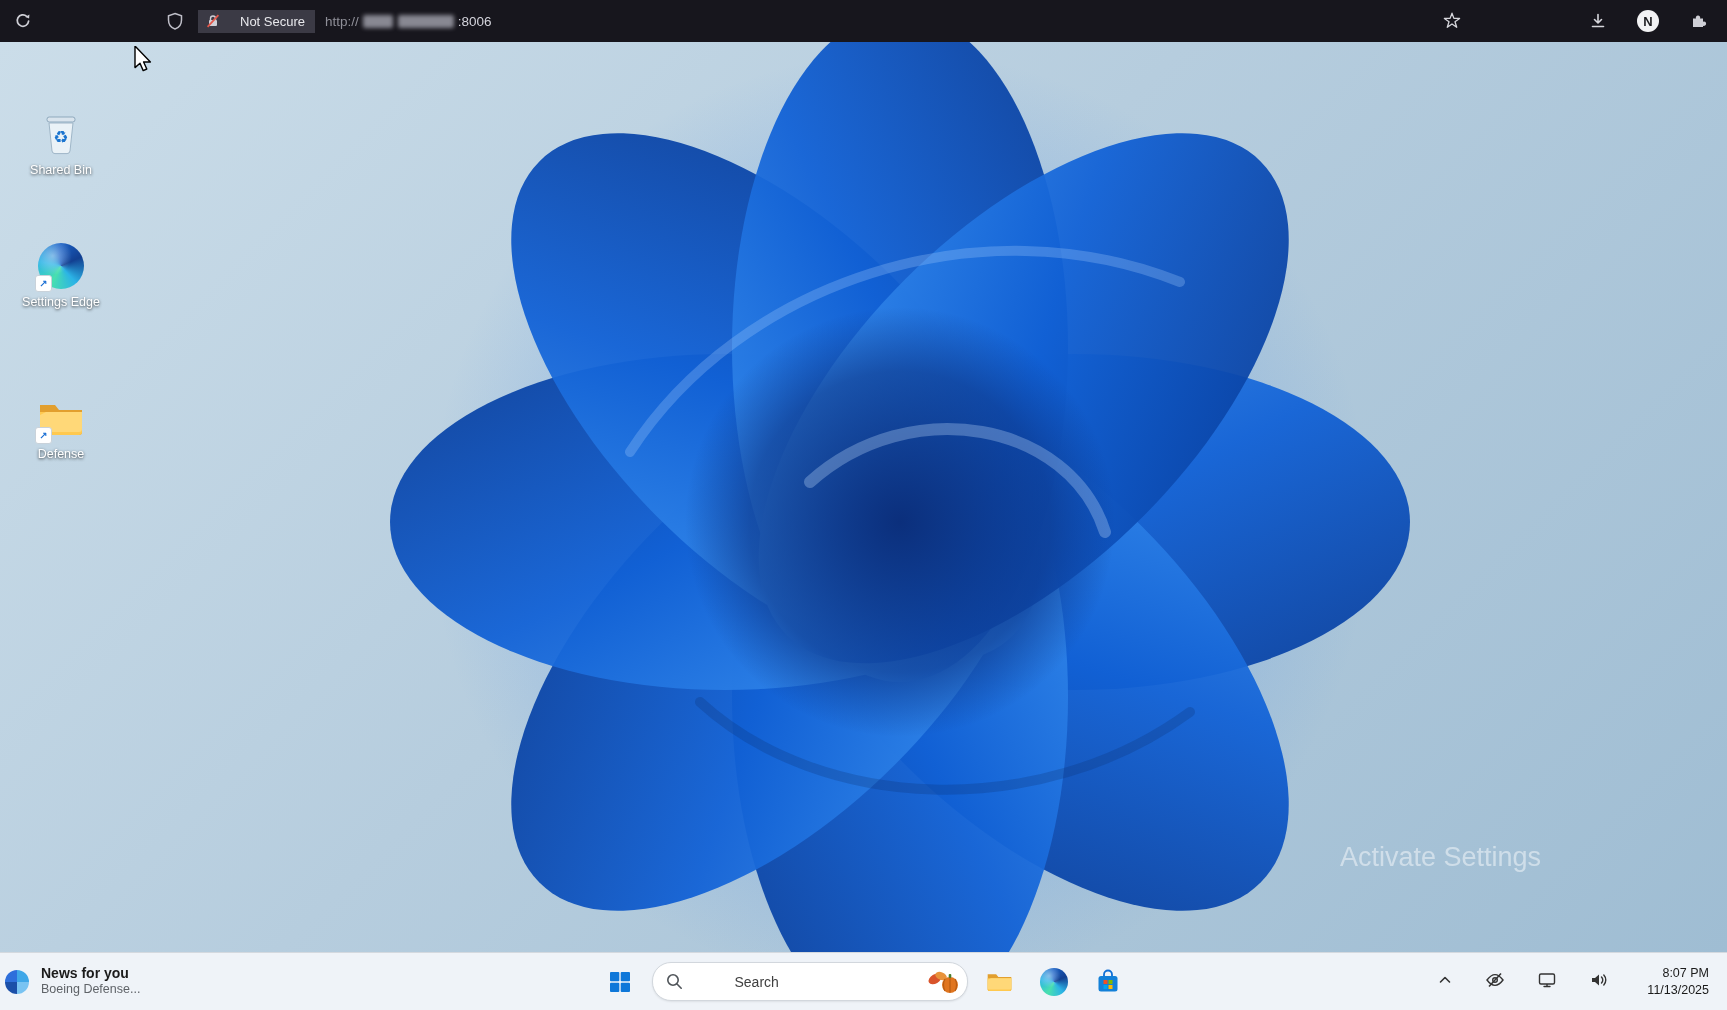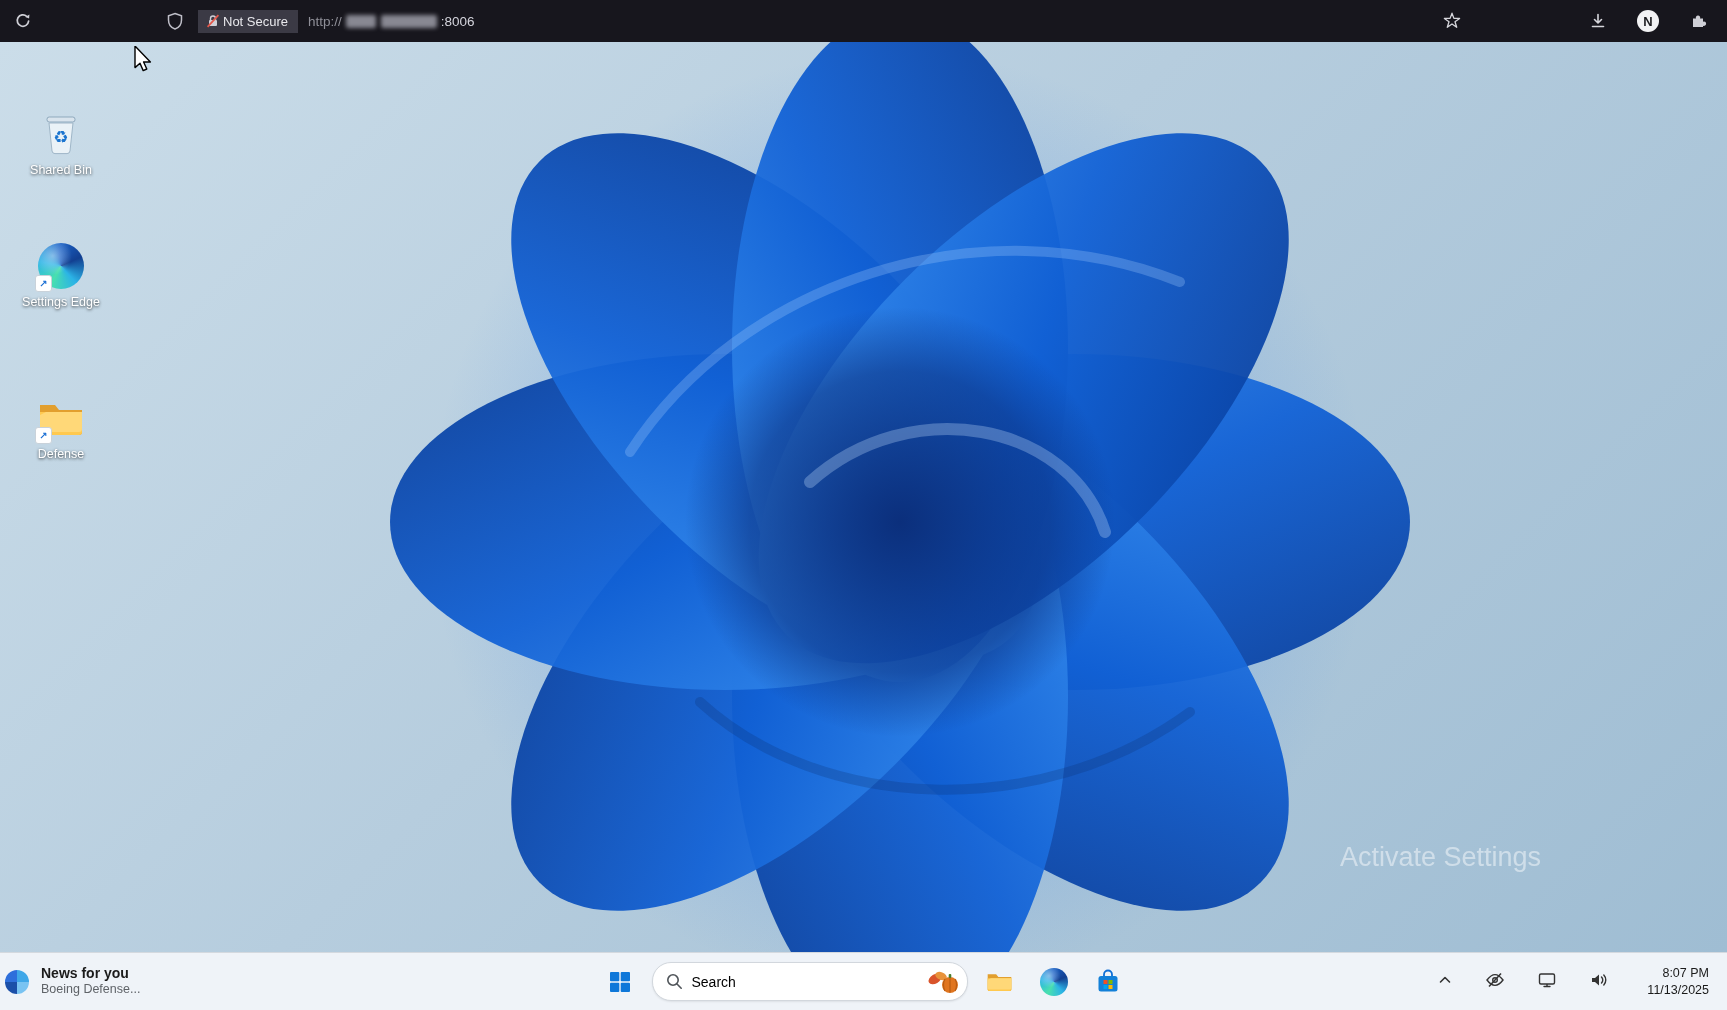--- a/index.html
+++ b/index.html
@@ -5,21 +5,21 @@
   html,body{margin:0;padding:0;background:#000;}
   #screen{position:relative;width:1727px;height:1010px;overflow:hidden;
     font-family:"Liberation Sans","DejaVu Sans",sans-serif;}
 
   
   #browser-bar{position:absolute;top:0;left:0;right:0;height:42px;background:#17161d;
     display:flex;align-items:center;color:#cfcfd6;z-index:30;}
   .bb-icon{display:flex;align-items:center;justify-content:center;width:30px;height:30px;border-radius:4px;}
   #reload-btn{margin-left:8px;}
   #shield{margin-left:122px;}
-  .chip{display:flex;align-items:center;gap:3px;background:#3b3a45;border-radius:0;
+  .chip{display:flex;align-items:center;gap:20px;background:#3b3a45;border-radius:0;
     padding:4px 10px 4px 8px;margin-left:8px;}
   .chip-label{font-size:13px;color:#e8e8ec;white-space:nowrap;}
   .url{display:flex;align-items:center;margin-left:10px;font-size:13.5px;}
   .url-scheme{color:#8f8f98;}
   .redact-wrap{display:flex;align-items:center;gap:5px;margin:0 4px;}
   .redact{height:13px;border-radius:2px;background:#888892;filter:blur(2px);}
   .r1{width:30px;} .r2{width:56px;}
   .url-port{color:#d4d4dc;}
   .bb-right{margin-left:auto;display:flex;align-items:center;gap:20px;padding-right:14px;}
   #star-btn{margin-right:96px;}
@@ -59,21 +59,21 @@
     padding:0 2px;}
   .widget-texts{display:flex;flex-direction:column;line-height:1.25;}
   .widget-title{font-size:14px;font-weight:bold;color:#1b1b1b;}
   .widget-sub{font-size:12.5px;color:#5f6368;}
   #tb-center{position:absolute;left:50%;transform:translateX(-50%);top:0;height:57px;
     display:flex;align-items:center;gap:10px;}
   .tb-btn{display:flex;align-items:center;justify-content:center;width:44px;height:44px;border-radius:6px;}
   #search-pill{display:flex;align-items:center;width:295px;height:37px;background:#fff;
     border:1px solid #d2d7dd;border-radius:19px;box-shadow:0 1px 2px rgba(0,0,0,.08);
     padding:0 6px 0 13px;gap:9px;}
-  .search-text{font-size:14px;color:#000000;flex:1;}
+  .search-text{font-size:14px;color:#404040;flex:1;margin-left:43px;}
   #tb-right{position:absolute;right:0;top:0;height:57px;display:flex;align-items:center;
     gap:32px;padding-right:18px;}
   .clock{display:flex;flex-direction:column;align-items:flex-end;line-height:1.3;
     font-size:12.5px;color:#1a1a1a;margin-left:6px;}
 </style>
 </head>
 <body>
 
 <div id="screen">
 

